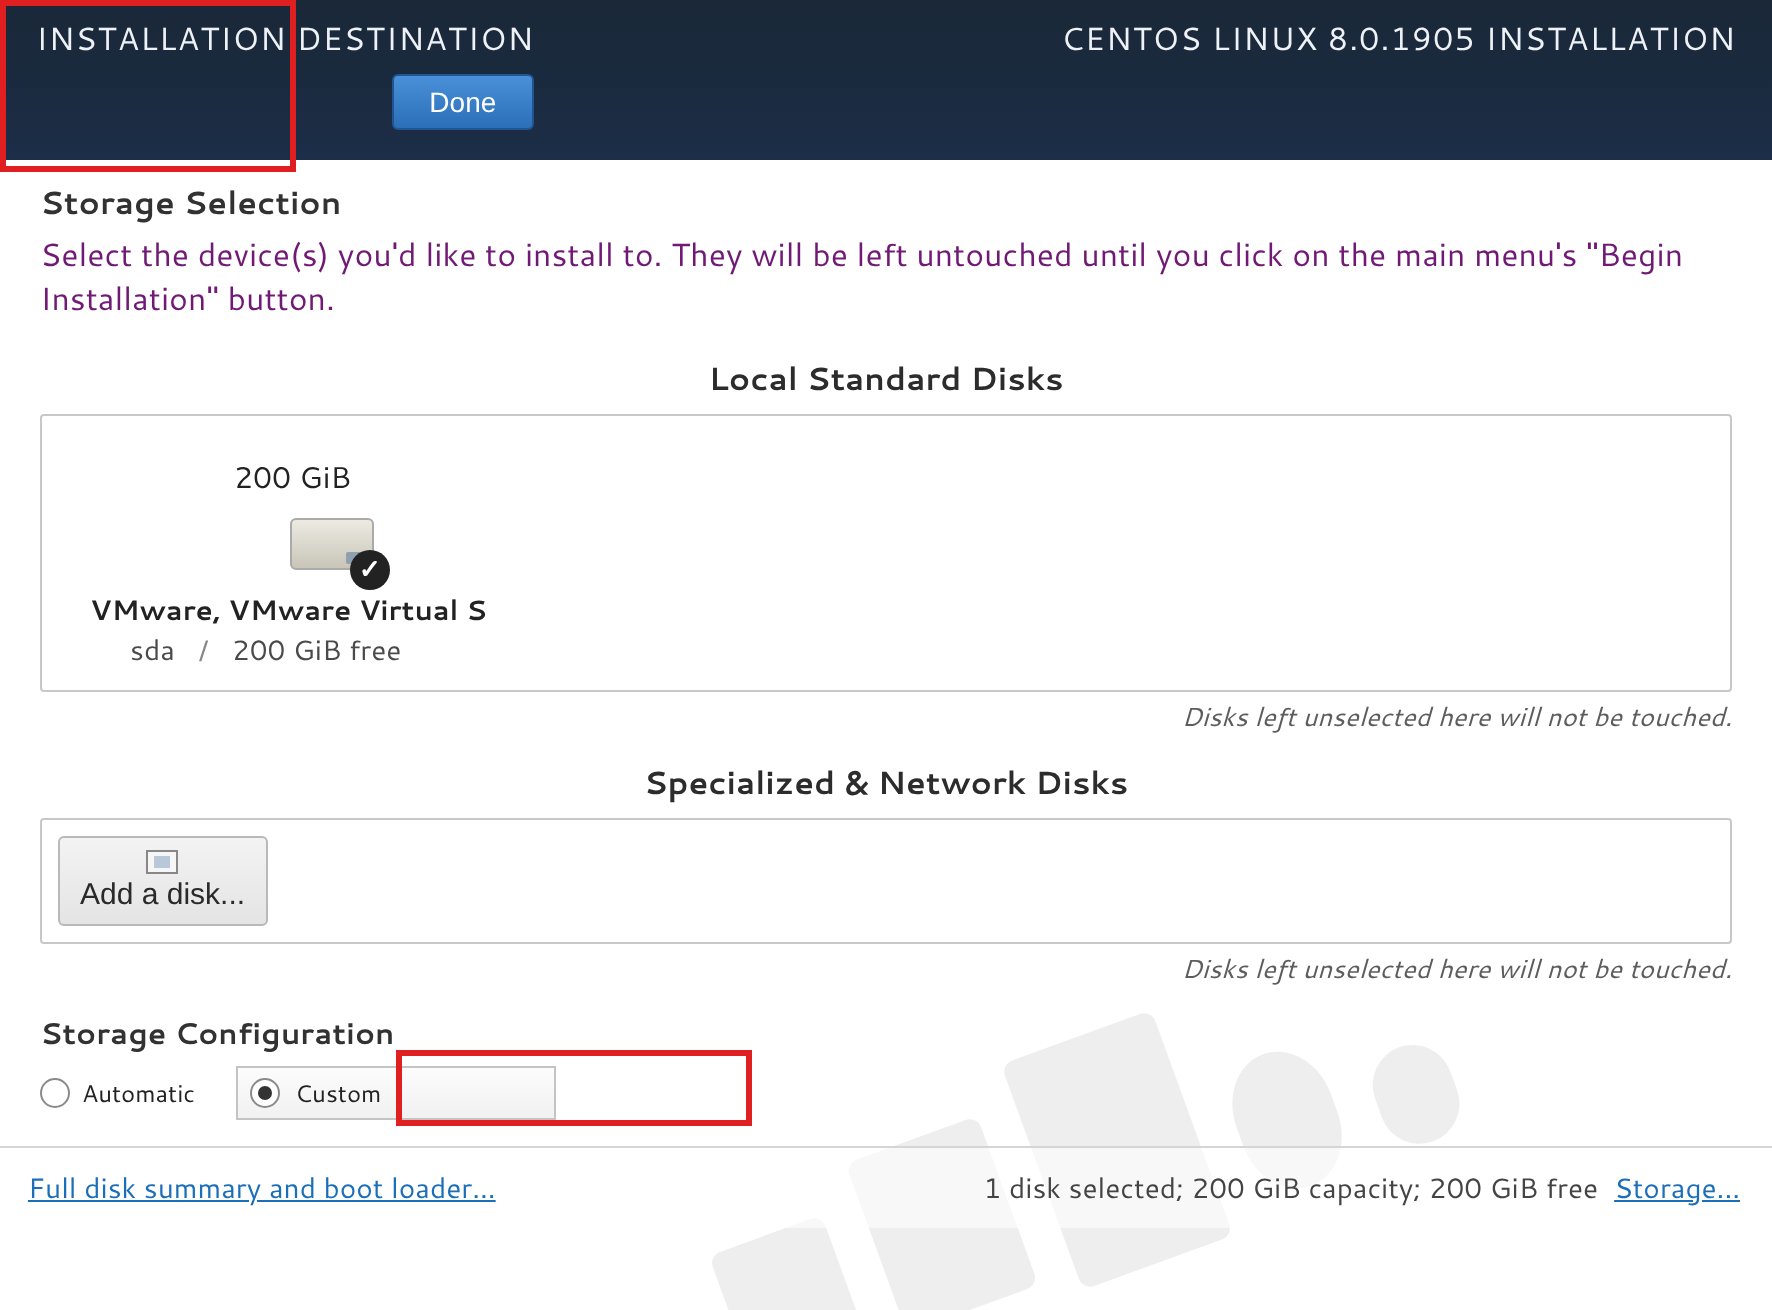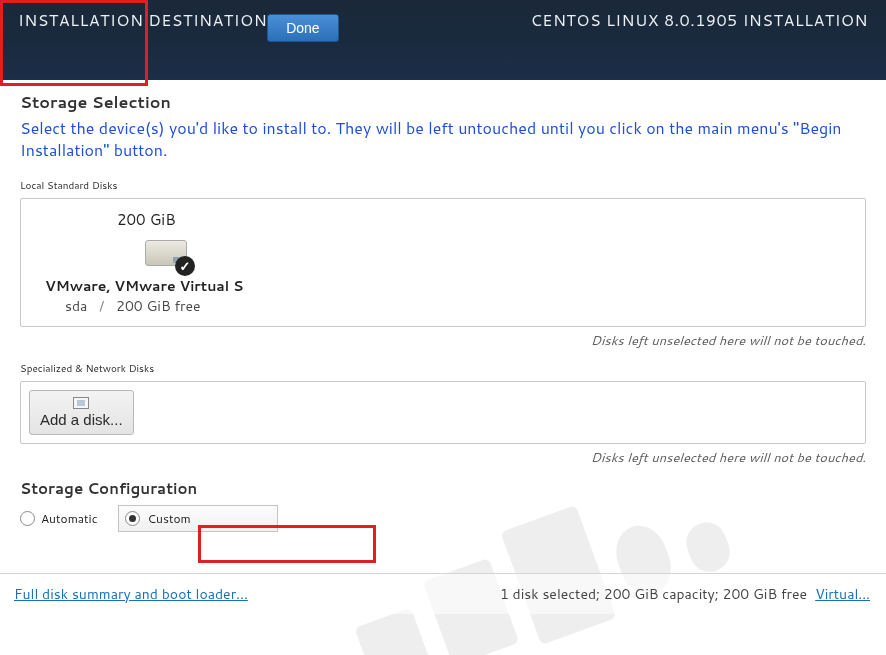--- a/index.html
+++ b/index.html
@@ -14,21 +14,21 @@
     position: relative;
   }
   .header {
     background: linear-gradient(180deg, #1a2838 0%, #1a2a3e 50%, #1c2e48 100%);
     height: 80px;
     display: flex;
     justify-content: space-between;
     padding: 8px 18px 0 18px;
     position: relative;
   }
-  .header-left { display:flex; align-items:flex-start; }
+  .header-left { display:flex; flex-direction:column; align-items:flex-end; }
   .header-title, .header-subtitle {
     color: #eef2f6;
     font-size: 16px;
     font-weight: 500;
     letter-spacing: 0.5px;
   }
   .header-subtitle { text-align:left; }
   .done-btn {
     margin-top: 6px;
     background: linear-gradient(180deg, #4a90d9, #2a6fb8);
@@ -78,28 +78,28 @@
   .main {
     padding: 10px 20px 0 20px;
     position: relative;
     height: 534px;
   }
   .section-title {
     font-size: 16px; font-weight:bold; color:#323232;
     margin-bottom: 4px;
   }
   .section-desc {
-    font-size: 16px; color:#1d4ed8; line-height:1.4;
+    font-size: 16px; color:#701a75; line-height:1.4;
     margin-bottom: 16px;
   }
-  .sub-label { font-size:10px; font-weight:normal; color:#2c2c2c; margin-bottom:6px;}
+  .sub-label { font-size:16px; font-weight:bold; color:#2c2c2c; margin-bottom:6px;text-align:center;}
   .disk-container {
     border:1px solid #c8c8c8;
     border-radius:2px;
-    padding: 10px 14px 10px 14px;
+    padding: 20px 14px 10px 14px;
     margin-bottom: 4px;
   }
   .disk-item { display:flex; flex-direction:column; align-items:flex-start; width:230px; padding-left:10px;}
   .disk-size { font-size:15px; color:#222; margin-left:72px;}
   .disk-icon-wrap { margin:10px 0 6px 100px; position:relative; width:44px; height:30px;}
   .disk-icon { width:42px; height:26px; background:linear-gradient(180deg,#eceae2,#c9c6b8); border:1px solid #aaa; border-radius:3px; position:relative;}
   .disk-icon::after{content:"";position:absolute;right:3px;bottom:2px;width:10px;height:6px;background:#8fa0b0;border-radius:1px;}
   .disk-check{ position:absolute; right:-6px; bottom:-6px; width:20px;height:20px;background:#222;border-radius:50%; display:flex;align-items:center;justify-content:center;}
   .disk-check::after{content:"✓"; color:#fff; font-size:13px; font-weight:bold;}
   .disk-name{ font-size:14px; font-weight:bold; color:#222;}
@@ -224,16 +224,16 @@
       <span>Custom</span>
     </label>
   </div>
 
   <div class="highlight-box2"></div>
 
   <div class="footer">
     <span class="link">Full disk summary and boot loader...</span>
     <div class="footer-right">
       <span>1 disk selected; 200 GiB capacity; 200 GiB free</span>
-      <span class="link">Virtual...</span>
+      <span class="link">Storage...</span>
     </div>
   </div>
 </div>
 
 </body></html>

